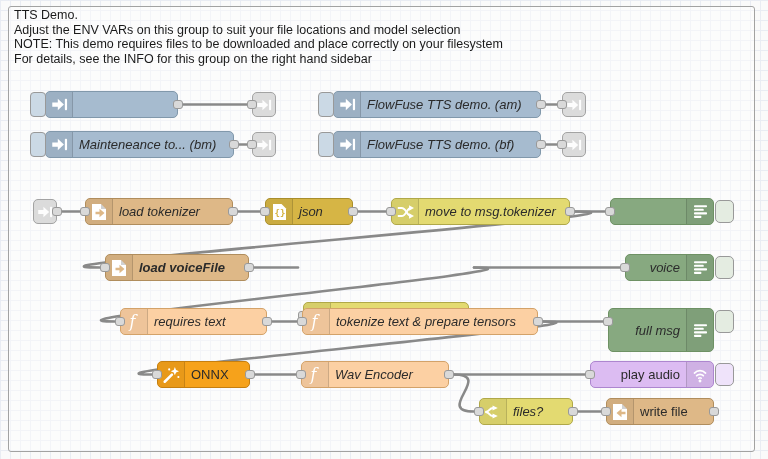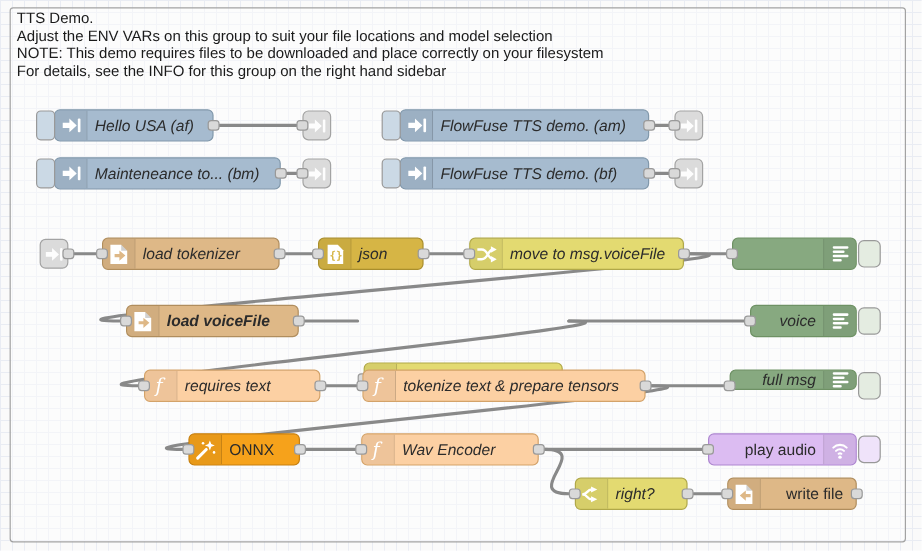--- a/index.html
+++ b/index.html
@@ -66,21 +66,20 @@
       <div class="node" style="left: 30px; top: 91px; width: 148px; height: 27px;">
         <div class="body" style="left: 15px; width: 133px; background: rgb(166, 187, 207); border-color: rgb(129, 152, 171);">
           <div class="iconbox left">
             <span class="iconwrap">
               <svg width="17" height="17" viewBox="0 0 20 20">
                 <path d="M1.5 7.5 h6.5 v-4.2 l7.2 6.7 -7.2 6.7 v-4.2 H1.5 z" fill="#fff"></path>
                 <rect x="16.3" y="3.3" width="2.6" height="13.4" rx="1" fill="#fff"></rect>
               </svg>
             </span>
           </div>
-          <span class="label it" style="left: 33px; right: 5px;">Hello USA (af)</span>
         </div>
         <div class="btn" style="left: 0px; top: 1px; width: 16px; height: 25px; background: rgb(203, 217, 229);"></div>
         <div class="port" style="right: -5px; top: 9px;"></div>
       </div>
       <div class="node" style="left: 252px; top: 92px; width: 24px; height: 25px;">
         <div class="body" style="left: 0px; width: 24px; background: rgb(219, 219, 219); border-color: rgb(163, 163, 163);">
           <div class="iconbox center">
             <span class="iconwrap">
               <svg width="16" height="16" viewBox="0 0 20 20">
                 <path d="M1.5 7.5 h6.5 v-4.2 l7.2 6.7 -7.2 6.7 v-4.2 H1.5 z" fill="#fff" opacity="0.95"></path>
@@ -226,21 +225,21 @@
               <svg width="18" height="18" viewBox="0 0 20 20">
                 <g stroke="#fff" stroke-width="2.2" fill="none">
                   <path d="M2 5.5 h4 c6.5 0 5 9 11 9"></path>
                   <path d="M2 14.5 h4 c6.5 0 5 -9 11 -9"></path>
                 </g>
                 <path d="M14.5 2.5 l5.5 3 -5.5 3 z" fill="#fff"></path>
                 <path d="M14.5 11.5 l5.5 3 -5.5 3 z" fill="#fff"></path>
               </svg>
             </span>
           </div>
-          <span class="label it" style="left: 33px; right: 5px;">move to msg.voiceFile</span>
+          <span class="label it" style="left: 33px; right: 5px;">move to msg.tokenizer</span>
         </div>
         <div class="port" style="left: -5px; top: 9px;"></div>
         <div class="port" style="right: -5px; top: 9px;"></div>
       </div>
       <div class="node" style="left: 610px; top: 198px; width: 104px; height: 27px;">
         <div class="body" style="left: 0px; width: 104px; background: rgb(135, 169, 128); border-color: rgb(110, 145, 100);">
           <div class="iconbox right">
             <span class="iconwrap">
               <svg width="15" height="15" viewBox="0 0 16 16">
                 <g fill="#fff">
@@ -331,21 +330,21 @@
               <svg width="14" height="19" viewBox="0 0 14 19">
                 <text x="2.5" y="15" font-size="16" font-style="italic" font-family="DejaVu Serif, serif" fill="#fff">f</text>
               </svg>
             </span>
           </div>
           <span class="label it" style="left: 33px; right: 5px;">tokenize text &amp; prepare tensors</span>
         </div>
         <div class="port" style="left: -5px; top: 9px;"></div>
         <div class="port" style="right: -5px; top: 9px;"></div>
       </div>
-      <div class="node" style="left: 608px; top: 308px; width: 106px; height: 17px; text-decoration: underline;">
+      <div class="node" style="left: 608px; top: 308px; width: 106px; height: 44px; text-decoration: underline;">
         <div class="body" style="left: 0px; width: 106px; background: rgb(135, 169, 128); border-color: rgb(110, 145, 100);">
           <div class="iconbox right">
             <span class="iconwrap">
               <svg width="15" height="15" viewBox="0 0 16 16">
                 <g fill="#fff">
                   <rect x="1" y="1.2" width="14" height="2.3" rx="1"></rect>
                   <rect x="1" y="5" width="10.5" height="2.3" rx="1"></rect>
                   <rect x="1" y="8.8" width="14" height="2.3" rx="1"></rect>
                   <rect x="1" y="12.6" width="8" height="2.3" rx="1"></rect>
                 </g>
@@ -414,35 +413,35 @@
               <svg width="18" height="18" viewBox="0 0 20 20">
                 <g stroke="#fff" stroke-width="2.2" fill="none">
                   <path d="M1.5 10 c5 0 4 -4.5 8.5 -4.5"></path>
                   <path d="M1.5 10 c5 0 4 4.5 8.5 4.5"></path>
                 </g>
                 <path d="M9.5 2.8 l5.8 2.7 -5.8 2.7 z" fill="#fff"></path>
                 <path d="M9.5 11.8 l5.8 2.7 -5.8 2.7 z" fill="#fff"></path>
               </svg>
             </span>
           </div>
-          <span class="label it" style="left: 33px; right: 5px;">right?</span>
+          <span class="label it" style="left: 33px; right: 5px;">files?</span>
         </div>
         <div class="port" style="left: -5px; top: 9px;"></div>
         <div class="port" style="right: -5px; top: 9px;"></div>
       </div>
       <div class="node" style="left: 606px; top: 398px; width: 108px; height: 27px;">
         <div class="body" style="left: 0px; width: 108px; background: rgb(222, 184, 135); border-color: rgb(176, 141, 93);">
           <div class="iconbox left">
             <span class="iconwrap">
               <svg width="16" height="18" viewBox="0 0 16 18">
                 <path d="M1 1 h9 l5 5 v11 H1 z" fill="#fff"></path>
                 <path d="M10 1 l5 5 h-5 z" fill="rgba(0,0,0,0.18)"></path>
                 <path d="M13.5 8.7 h-4 v-3 l-5 4.3 5 4.3 v-3 h4 z" fill="#deb887"></path>
               </svg>
             </span>
           </div>
-          <span class="label" style="left: 48px; right: 5px;">write file</span>
+          <span class="label" style="left: 33px; right: 5px;">write file</span>
         </div>
         <div class="port" style="left: -5px; top: 9px;"></div>
         <div class="port" style="right: -5px; top: 9px;"></div>
       </div>
     </div>
 </div>
 
 </body></html>

